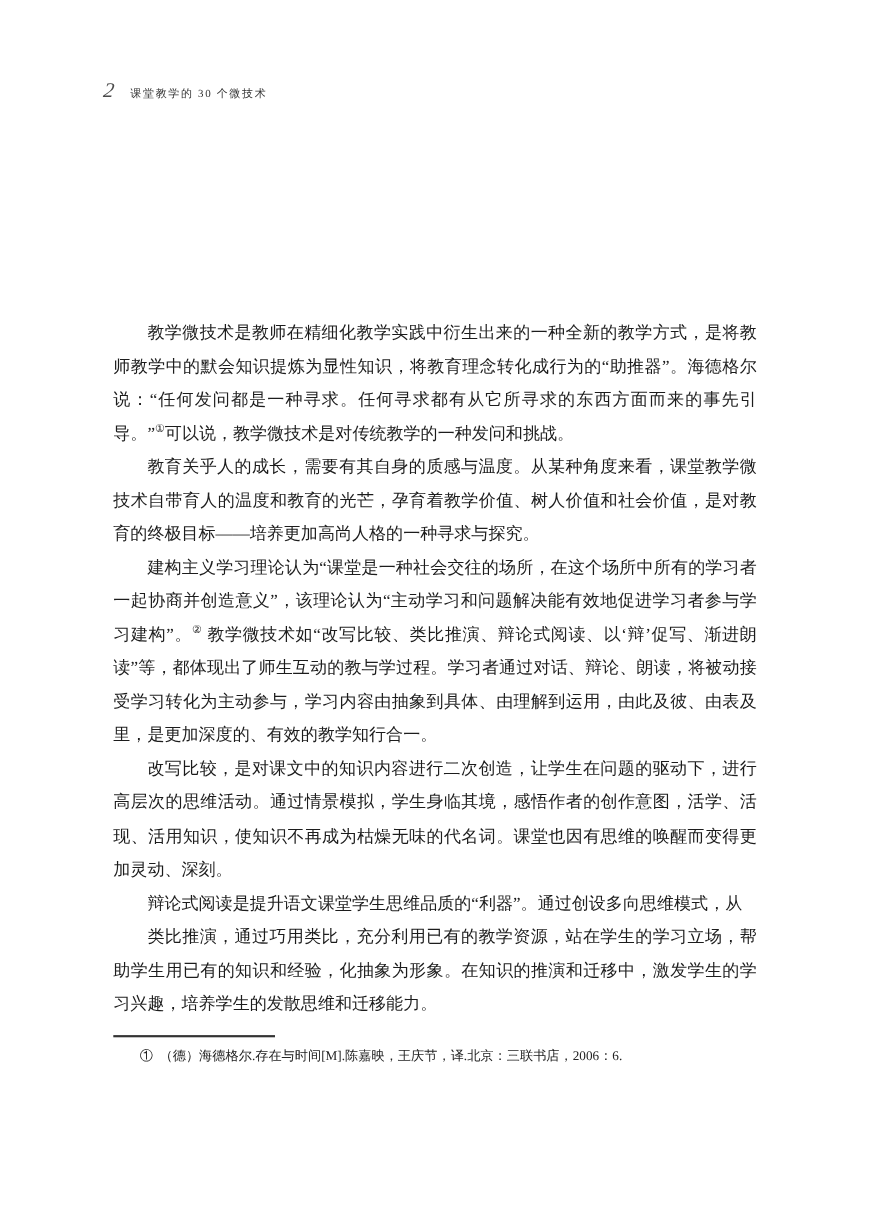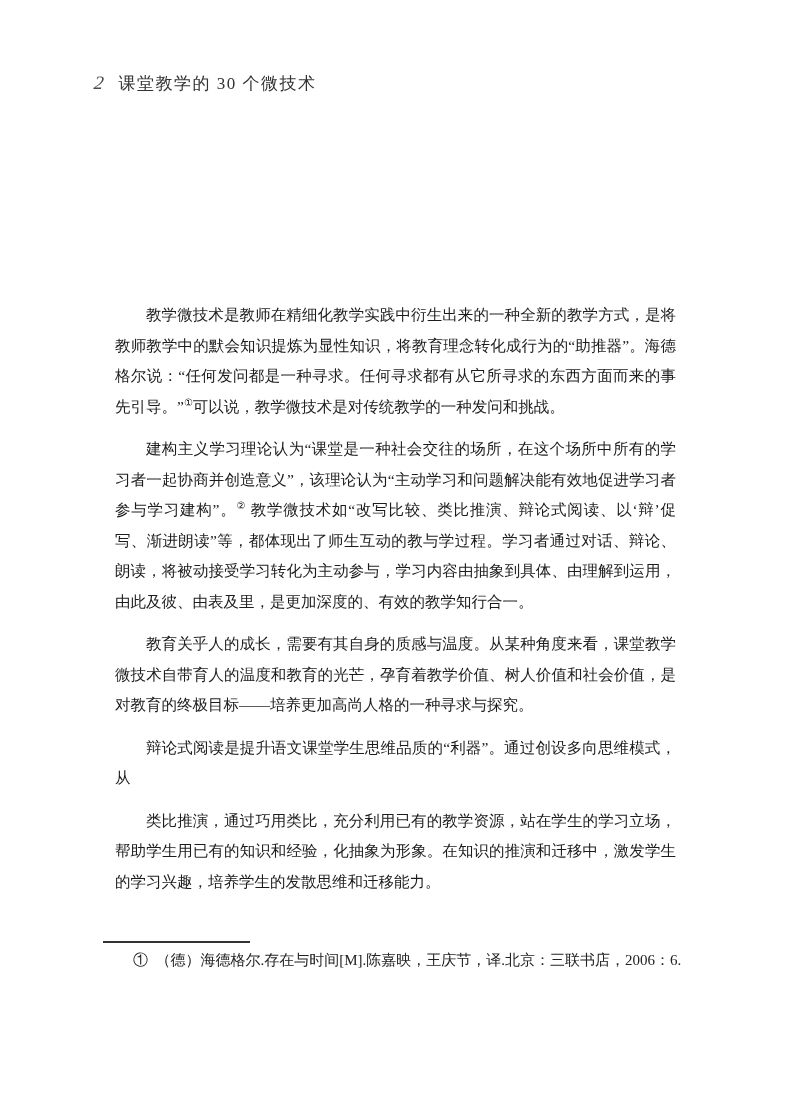--- a/index.html
+++ b/index.html
@@ -20,53 +20,53 @@
     display: flex; align-items: baseline; gap: 15px;
     color: #3c3c3c;
   }
   .page-number {
     font-style: italic;
     font-size: 19px;
     color: #4a4a4a;
     transform: skewX(-8deg);
   }
   .running-title {
-    font-size: 17px;
+    font-size: 10px;
     letter-spacing: 1.5px;
     color: #333333;
   }
   .body-text {
     position: absolute;
     top: 288px; left: 103px;
     width: 585px;
     font-size: 15.5px;
     line-height: 30.5px;
     text-align: justify;
     color: #1c1c1c;
   }
   .body-text p {
-    margin: 12px;
+    margin: 0;
     text-indent: 2em;
   }
   sup.fn-ref {
     font-size: 10px;
     line-height: 0;
     vertical-align: super;
   }
   .footnote-rule {
     position: absolute;
     top: 941px; left: 103px;
     width: 147px; height: 2px;
     background: #333333;
   }
   .footnotes {
     position: absolute;
     top: 949px; left: 103px;
     width: 588px;
-    font-size: 15px;
+    font-size: 12px;
     line-height: 23px;
     text-align: justify;
     color: #222222;
   }
   .footnotes p {
     margin: 0 0 5px 0;
     text-indent: 2em;
   }
 </style>
 </head>
@@ -74,22 +74,23 @@
 
 <div class="page">
 
   <div class="header">
     <span class="page-number">2</span>
     <span class="running-title">课堂教学的 30 个微技术</span>
   </div>
 
   <div class="body-text">
       <p>教学微技术是教师在精细化教学实践中衍生出来的一种全新的教学方式，是将教师教学中的默会知识提炼为显性知识，将教育理念转化成行为的“助推器”。海德格尔说：“任何发问都是一种寻求。任何寻求都有从它所寻求的东西方面而来的事先引导。”<sup class="fn-ref">①</sup>可以说，教学微技术是对传统教学的一种发问和挑战。</p>
+      <p>教育关乎人的成长，需要有其自身的质感与温度。从某种角度来看，课堂教学微技术自带育人的温度和教育的光芒，孕育着教学价值、树人价值和社会价值，是对教育的终极目标——培养更加高尚人格的一种寻求与探究。</p>
       <p>建构主义学习理论认为“课堂是一种社会交往的场所，在这个场所中所有的学习者一起协商并创造意义”，该理论认为“主动学习和问题解决能有效地促进学习者参与学习建构”。<sup class="fn-ref">②</sup> 教学微技术如“改写比较、类比推演、辩论式阅读、以‘辩’促写、渐进朗读”等，都体现出了师生互动的教与学过程。学习者通过对话、辩论、朗读，将被动接受学习转化为主动参与，学习内容由抽象到具体、由理解到运用，由此及彼、由表及里，是更加深度的、有效的教学知行合一。</p>
-      <p>教育关乎人的成长，需要有其自身的质感与温度。从某种角度来看，课堂教学微技术自带育人的温度和教育的光芒，孕育着教学价值、树人价值和社会价值，是对教育的终极目标——培养更加高尚人格的一种寻求与探究。</p>
+      <p>改写比较，是对课文中的知识内容进行二次创造，让学生在问题的驱动下，进行高层次的思维活动。通过情景模拟，学生身临其境，感悟作者的创作意图，活学、活现、活用知识，使知识不再成为枯燥无味的代名词。课堂也因有思维的唤醒而变得更加灵动、深刻。</p>
       <p>辩论式阅读是提升语文课堂学生思维品质的“利器”。通过创设多向思维模式，从</p>
       <p>类比推演，通过巧用类比，充分利用已有的教学资源，站在学生的学习立场，帮助学生用已有的知识和经验，化抽象为形象。在知识的推演和迁移中，激发学生的学习兴趣，培养学生的发散思维和迁移能力。</p>
     </div>
 
   <div class="footnote-rule"></div>
 
   <div class="footnotes">
       <p>① （德）海德格尔.存在与时间[M].陈嘉映，王庆节，译.北京：三联书店，2006：6.</p>
     </div>
 

